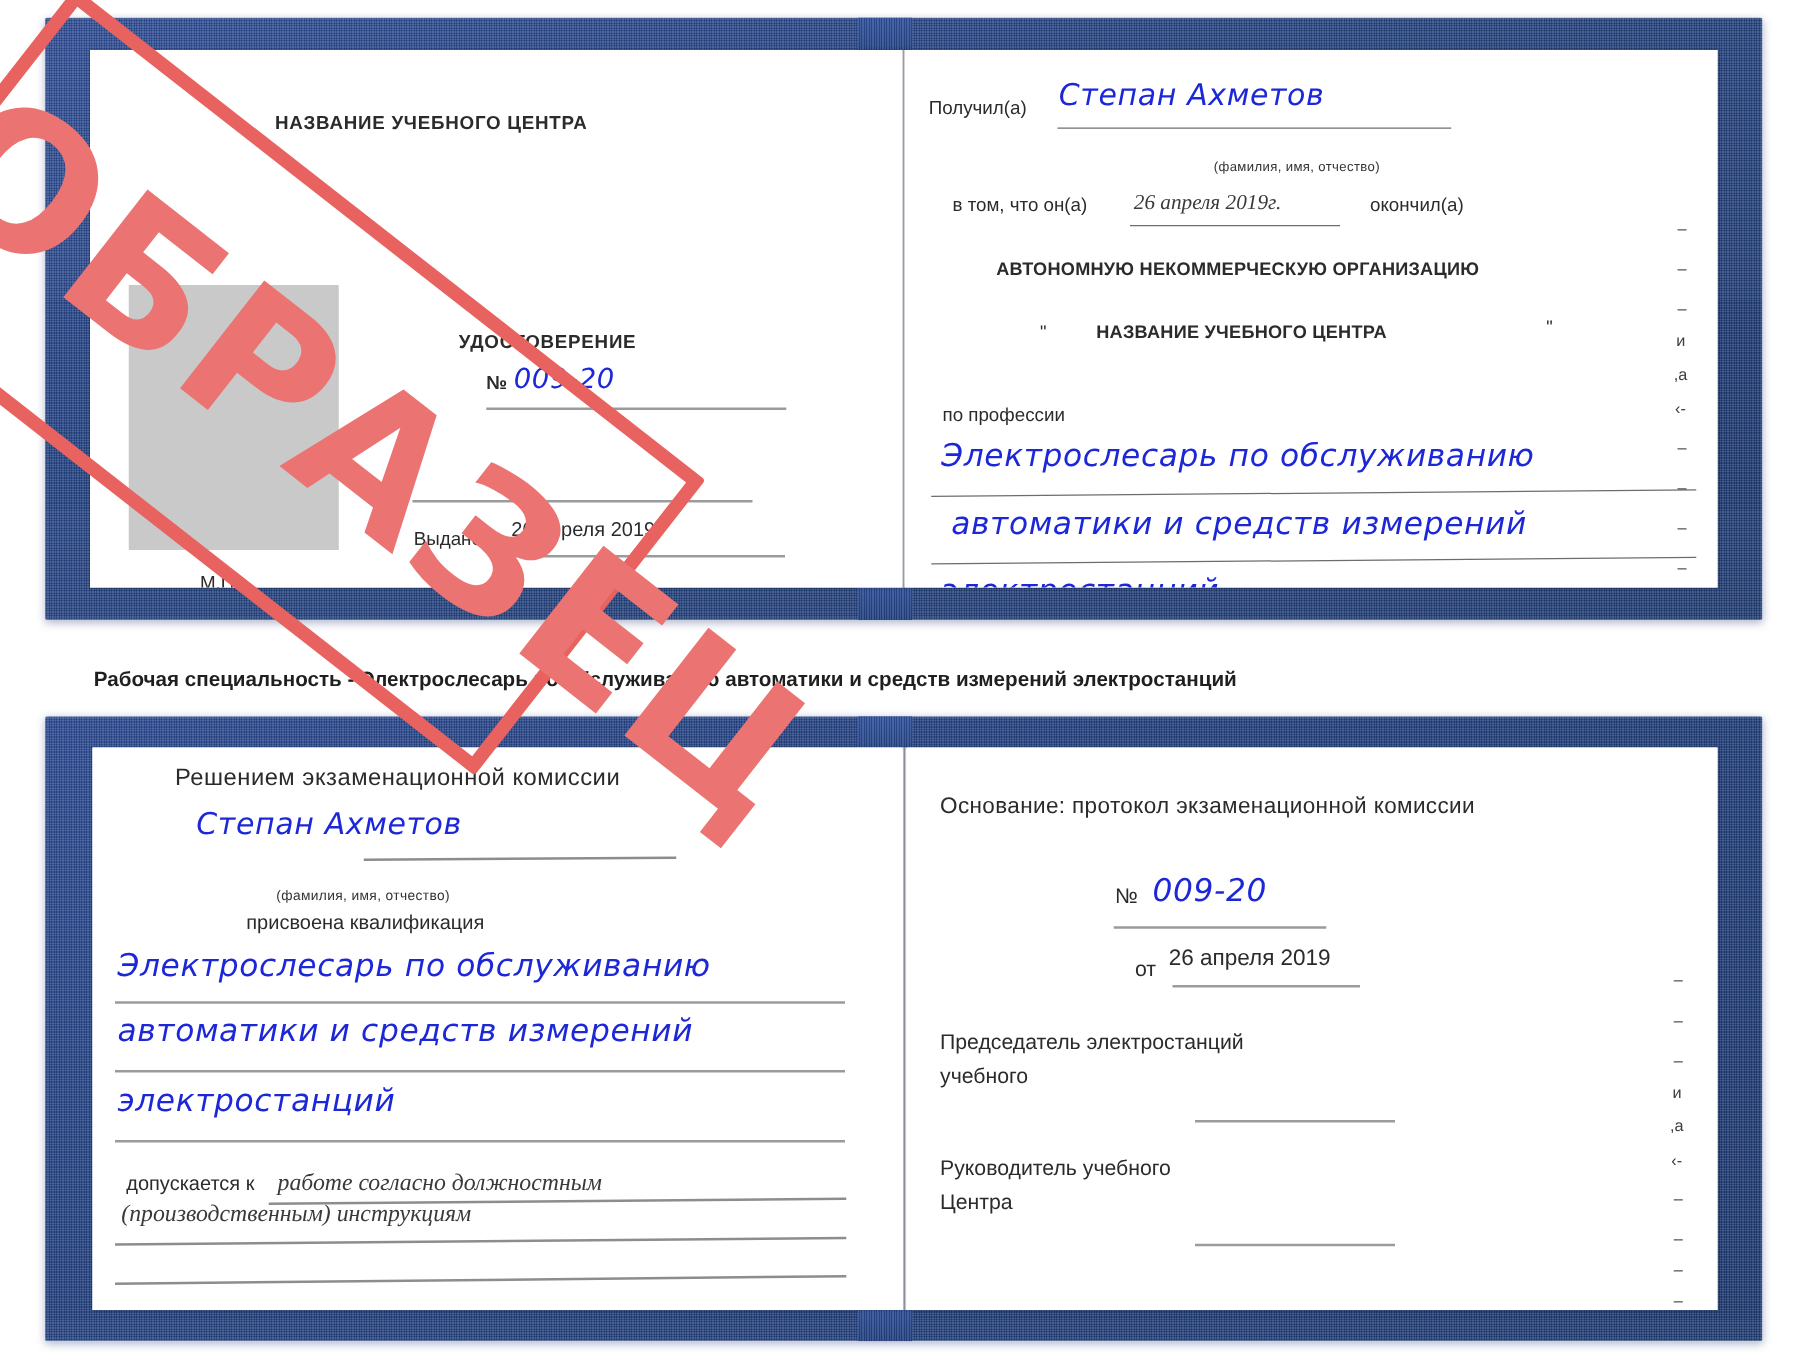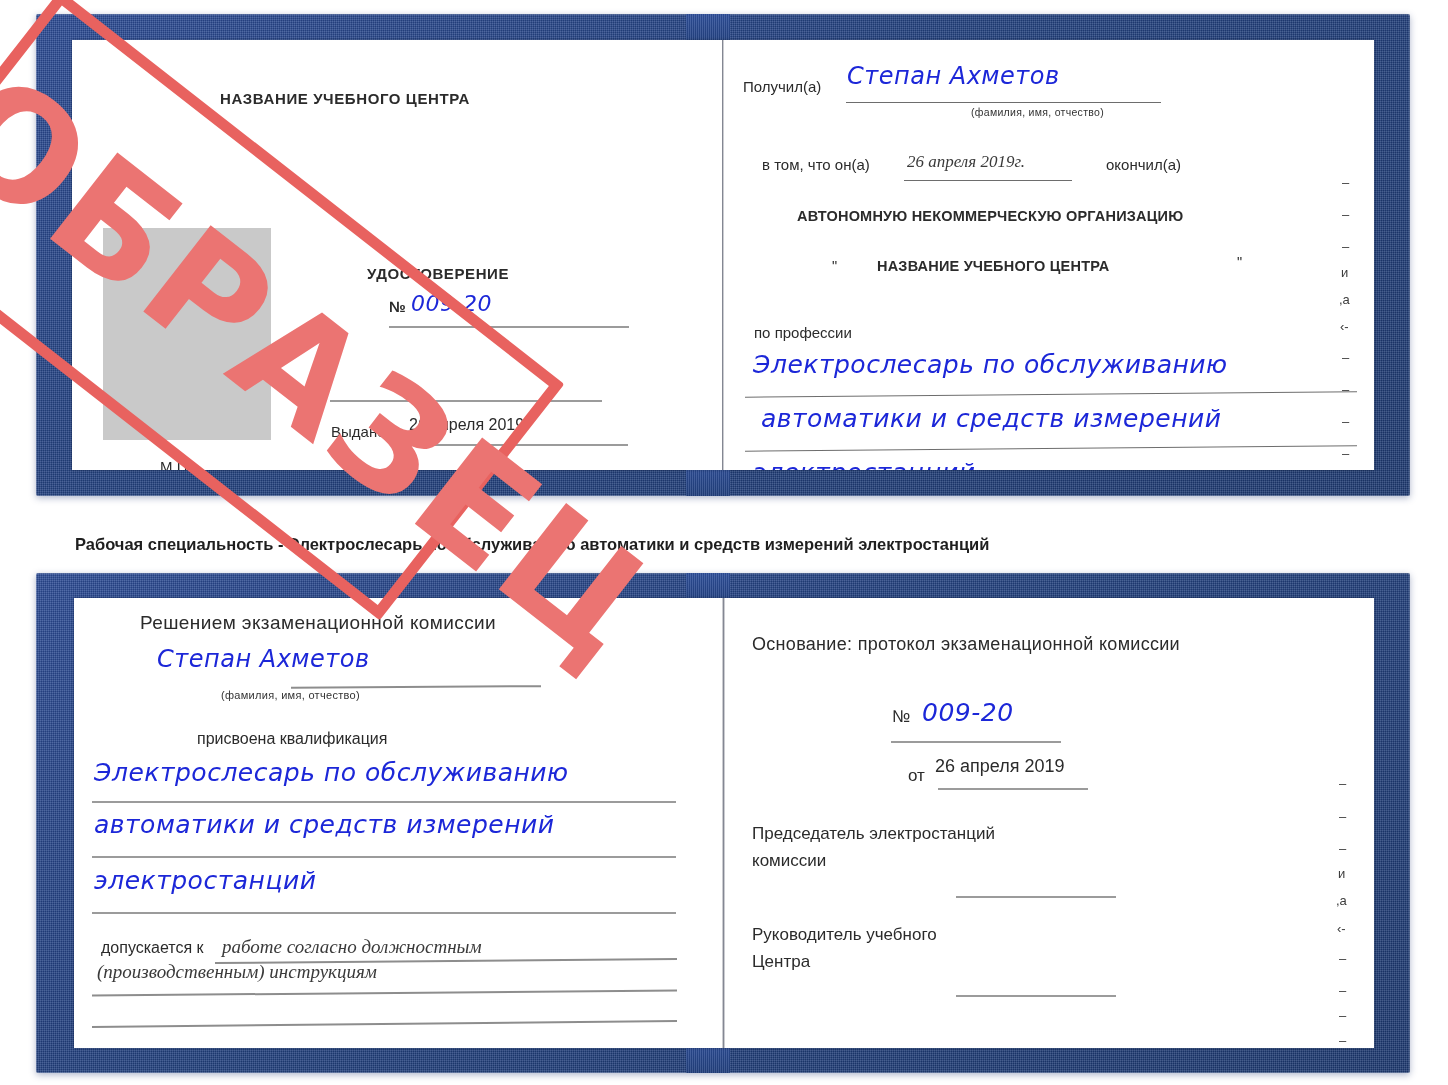--- a/index.html
+++ b/index.html
@@ -51,21 +51,21 @@
 
   
   .ttl{
     position:absolute;color:#2b2b2b;font-weight:bold;letter-spacing:.6px;
     font-size:15px;white-space:nowrap;
   }
   .lbl{
     position:absolute;color:#2b2b2b;font-size:15px;white-space:nowrap;
   }
   .lbl-sm{
-    position:absolute;color:#333;font-size:10.5px;white-space:nowrap;letter-spacing:.3px;
+    position:absolute;color:#333;font-size:10.5px;white-space:nowrap;letter-spacing:.3px;margin-top:22px;
   }
   .caps{
     position:absolute;color:#2b2b2b;font-weight:bold;font-size:14.5px;
     letter-spacing:.2px;white-space:nowrap;
   }
   .hand{
     position:absolute;color:#1c27d8;white-space:nowrap;
     font-family:"DejaVu Sans", sans-serif;
     font-style:italic;font-size:22px;letter-spacing:.5px;
   }
@@ -142,21 +142,21 @@
 
     <div class="page right" style="width:650px;">
       <div class="lbl" style="left:19px;top:38px;">Получил(а)</div>
       <div class="hand" style="left:123px;top:22px;font-size:24px;">Степан Ахметов</div>
       <div class="rule dark" style="left:122px;top:62px;width:315px;"></div>
       <div class="lbl-sm" style="left:247px;top:66px;">(фамилия, имя, отчество)</div>
 
       <div class="lbl" style="left:38px;top:116px;">в том, что он(а)</div>
       <div class="ital" style="left:183px;top:112px;">26 апреля 2019г.</div>
       <div class="rule dark" style="left:180px;top:140px;width:168px;"></div>
-      <div class="lbl" style="left:382px;top:116px;">окончил(а)</div>
+      <div class="lbl" style="left:372px;top:116px;">окончил(а)</div>
 
       <div class="caps" style="left:73px;top:168px;">АВТОНОМНУЮ НЕКОММЕРЧЕСКУЮ ОРГАНИЗАЦИЮ</div>
       <div class="caps" style="left:108px;top:218px;font-weight:normal;">"</div>
       <div class="caps" style="left:153px;top:218px;">НАЗВАНИЕ УЧЕБНОГО ЦЕНТРА</div>
       <div class="caps" style="left:513px;top:214px;font-weight:normal;">"</div>
 
       <div class="lbl" style="left:30px;top:284px;">по профессии</div>
 
       <div class="hand" style="left:29px;top:310px;font-size:25px;">Электрослесарь по обслуживанию</div>
       <div class="rule dark" style="left:21px;top:354px;width:612px;transform:rotate(-0.5deg);"></div>
@@ -225,21 +225,21 @@
 
       <div class="lbl" style="left:166px;top:109px;font-size:17px;">№</div>
       <div class="hand" style="left:196px;top:100px;font-size:25px;">009-20</div>
       <div class="rule" style="left:165px;top:143px;width:170px;"></div>
 
       <div class="lbl" style="left:182px;top:168px;font-size:17px;">от</div>
       <div class="lbl" style="left:209px;top:158px;font-size:18px;">26 апреля 2019</div>
       <div class="rule" style="left:212px;top:190px;width:150px;"></div>
 
       <div class="lbl" style="left:26px;top:226px;font-size:17px;">Председатель электростанций</div>
-      <div class="lbl" style="left:26px;top:253px;font-size:17px;">комиссии</div>
+      <div class="lbl" style="left:26px;top:253px;font-size:17px;">учебного</div>
       <div class="rule" style="left:230px;top:298px;width:160px;"></div>
 
       <div class="lbl" style="left:26px;top:327px;font-size:17px;">Руководитель учебного</div>
       <div class="lbl" style="left:26px;top:354px;font-size:17px;">Центра</div>
       <div class="rule" style="left:230px;top:397px;width:160px;"></div>
 
       <div class="edgechar" style="left:613px;top:178px;">–</div>
       <div class="edgechar" style="left:613px;top:211px;">–</div>
       <div class="edgechar" style="left:613px;top:243px;">–</div>
       <div class="edgechar" style="left:612px;top:268px;">и</div>

